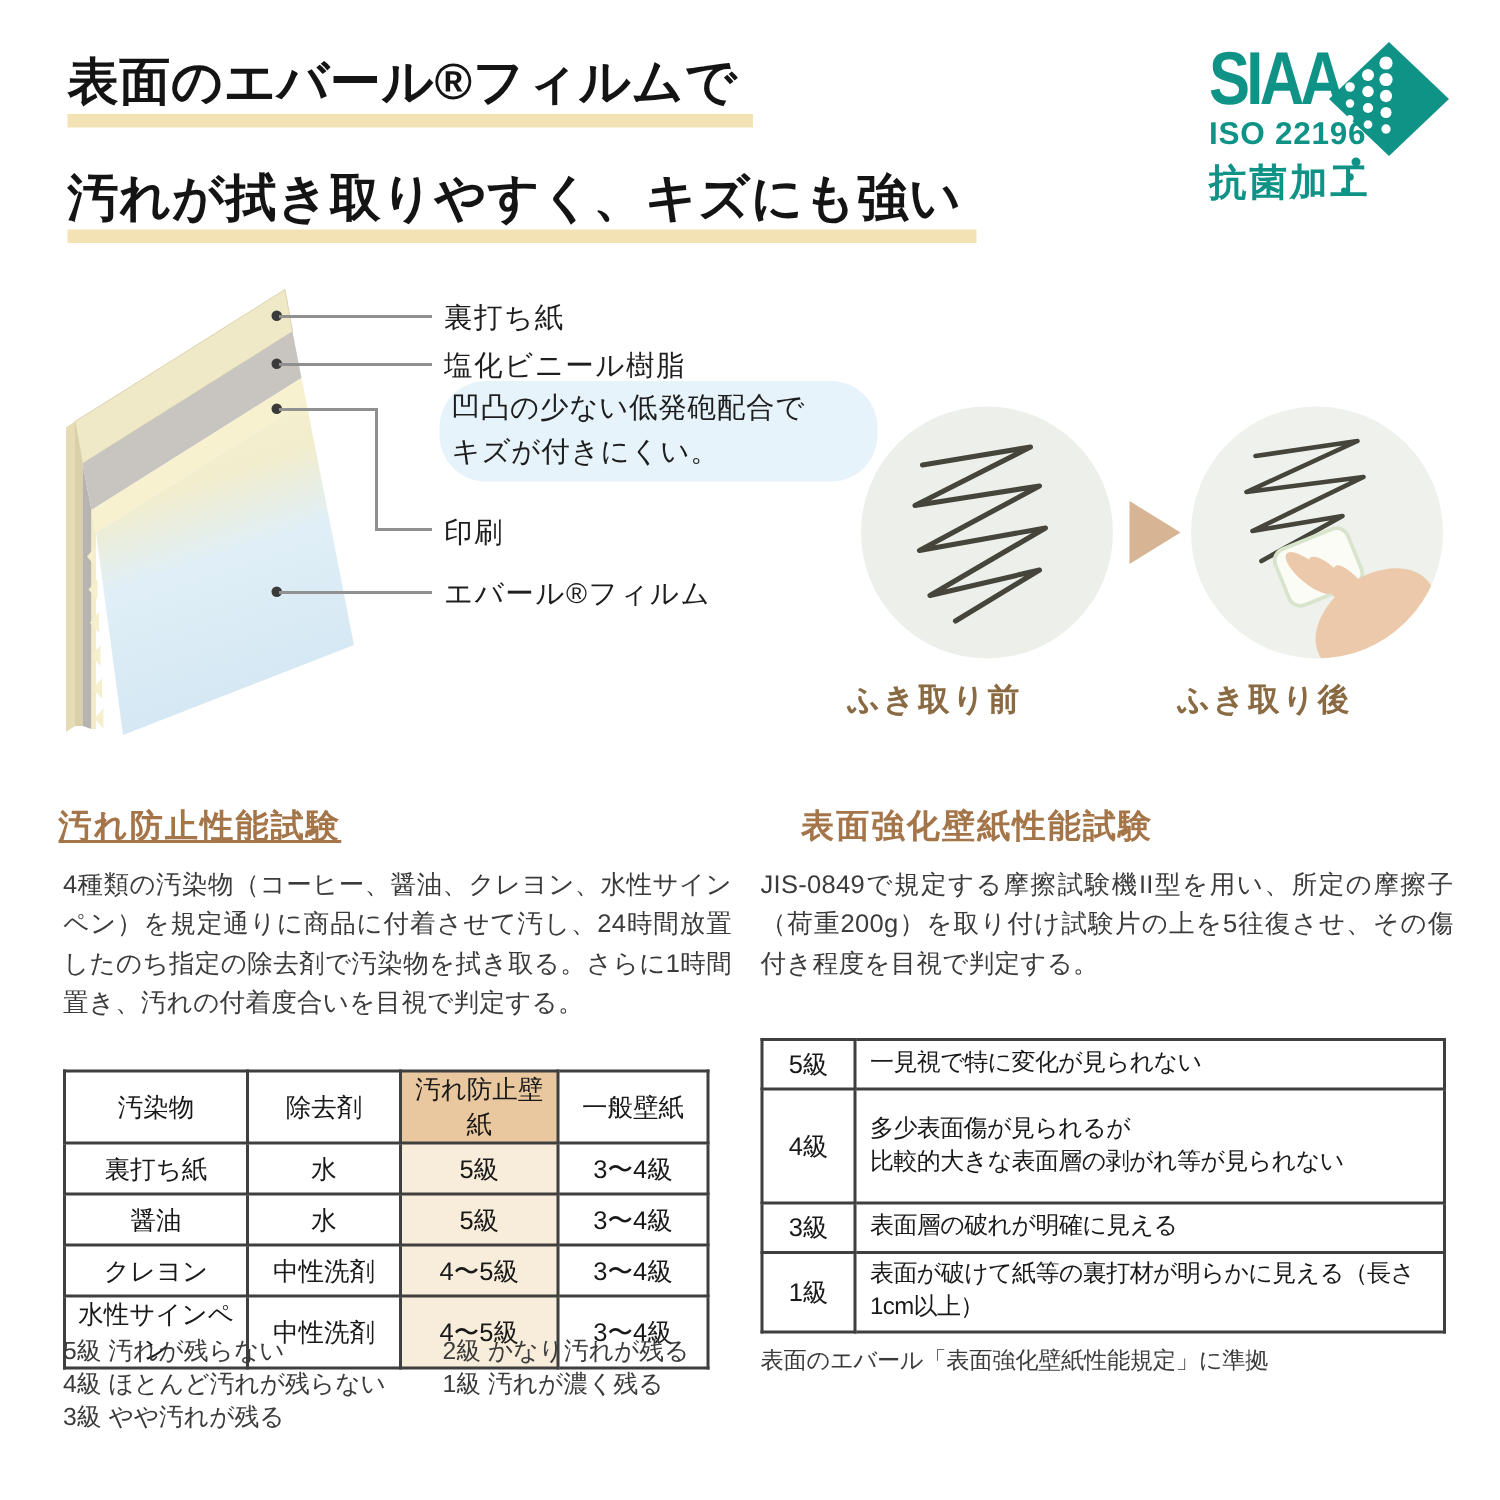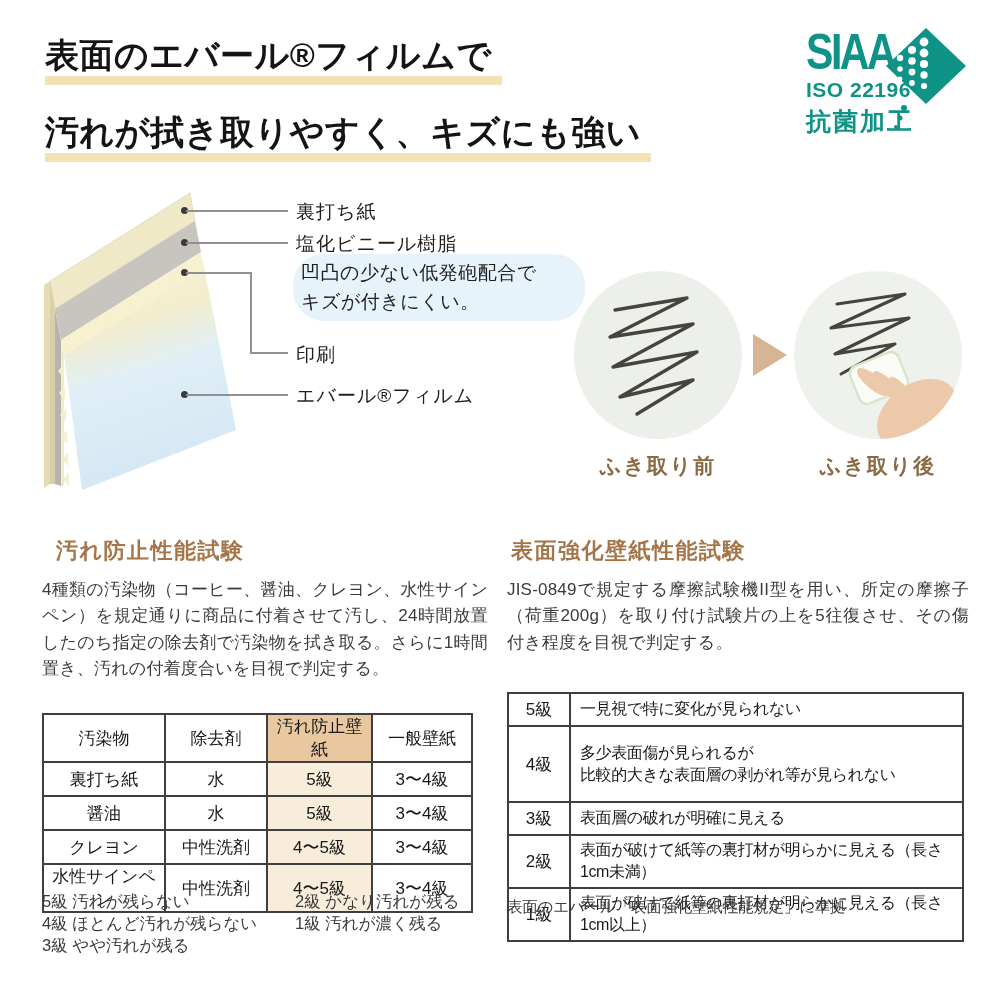--- a/index.html
+++ b/index.html
@@ -23,21 +23,21 @@
   .layer-svg{position:absolute;left:40px;top:184px;}
   .lead{position:absolute;height:2px;background:#909090;}
   .leadv{position:absolute;width:2px;background:#909090;}
   .ldot{position:absolute;width:7px;height:7px;border-radius:50%;background:#3a3a3a;}
   .dlabel{position:absolute;font-size:19px;color:#1e1e1e;letter-spacing:1px;white-space:nowrap;}
   .note-box{position:absolute;left:293px;top:254px;width:276px;background:#e7f3fa;
             font-size:19px;line-height:1.5;padding:5px 8px;letter-spacing:0.5px;white-space:pre-line;color:#1e1e1e;border-radius:31px;}
 
   
   .wipe-svg{position:absolute;left:565px;top:262px;}
-  .wipe-label{position:absolute;top:452px;width:186px;text-align:center;
+  .wipe-label{position:absolute;top:452px;width:186px;
               font-size:21px;font-weight:bold;color:#8a6a42;letter-spacing:2px;}
   .wipe-before{left:565px;} .wipe-after{left:785px;}
 
   
   .sec-h{position:absolute;font-size:22px;font-weight:bold;color:#a5754a;letter-spacing:1.5px;}
   .sec-p{position:absolute;font-size:17px;line-height:1.55;color:#3b3b3b;text-align:justify;letter-spacing:0.2px;}
 
   
   .stain-table{position:absolute;left:42px;top:713px;border-collapse:collapse;table-layout:fixed;}
   .stain-table th,.stain-table td{border:2px solid #3f3f3f;height:32px;text-align:center;
@@ -159,21 +159,21 @@
         <ellipse cx="308" cy="120" rx="7" ry="20" transform="rotate(-50 308 120)"></ellipse>
         <ellipse cx="323" cy="125" rx="7" ry="21" transform="rotate(-44 323 125)"></ellipse>
         <ellipse cx="338" cy="132" rx="7" ry="21" transform="rotate(-38 338 132)"></ellipse>
         <ellipse cx="352" cy="141" rx="7" ry="19" transform="rotate(-30 352 141)"></ellipse>
       </g>
     </g>
   </svg>
   <div class="wipe-label wipe-before">ふき取り前</div>
   <div class="wipe-label wipe-after">ふき取り後</div>
 
-  <div class="sec-h" style="left:56px;top:536px;">汚れ防止性能試験</div>
+  <div class="sec-h" style="left:39px;top:536px;text-decoration:underline;">汚れ防止性能試験</div>
   <div class="sec-p" style="left:42px;top:577px;width:446px;">4種類の汚染物（コーヒー、醤油、クレヨン、水性サインペン）を規定通りに商品に付着させて汚し、24時間放置したのち指定の除去剤で汚染物を拭き取る。さらに1時間置き、汚れの付着度合いを目視で判定する。</div>
 
   <table class="stain-table">
     <colgroup>
         <col style="width:122px">
         <col style="width:102px">
         <col style="width:105px">
         <col style="width:100px">
       </colgroup>
     <tbody>
@@ -214,43 +214,39 @@
     <div class="legend-col legend-col1">
       <div>5級 汚れが残らない</div>
       <div>4級 ほとんど汚れが残らない</div>
       <div>3級 やや汚れが残る</div>
     </div><div class="legend-col legend-col2">
       <div>2級 かなり汚れが残る</div>
       <div>1級 汚れが濃く残る</div>
     </div>
   </div>
 
-  <div class="sec-h" style="left:511px;top:536px;">表面強化壁紙性能試験</div>
+  <div class="sec-h" style="left:534px;top:536px;">表面強化壁紙性能試験</div>
   <div class="sec-p" style="left:507px;top:577px;width:462px;">JIS-0849で規定する摩擦試験機II型を用い、所定の摩擦子（荷重200g）を取り付け試験片の上を5往復させ、その傷付き程度を目視で判定する。</div>
 
   <table class="str-table">
     <tbody>
         <tr style="height:33px;">
       <td class="grade">5級</td>
       <td class="desc">一見視で特に変化が見られない</td>
     </tr>
     <tr style="height:76px;">
       <td class="grade">4級</td>
       <td class="desc">多少表面傷が見られるが
 比較的大きな表面層の剥がれ等が見られない</td>
     </tr>
     <tr style="height:33px;padding-left:12px;">
       <td class="grade">3級</td>
       <td class="desc">表面層の破れが明確に見える</td>
     </tr>
     <tr style="height:33px;">
-      <td class="grade">2級</td>
-      <td class="desc">表面が破けて紙等の裏打材が明らかに見える（長さ1cm未満）</td>
-    </tr>
-    <tr style="height:33px;">
       <td class="grade">1級</td>
       <td class="desc">表面が破けて紙等の裏打材が明らかに見える（長さ1cm以上）</td>
     </tr>
   </tbody>
     </table>
 
   <div class="footnote">表面のエバール「表面強化壁紙性能規定」に準拠</div>
 
 </div>
 

